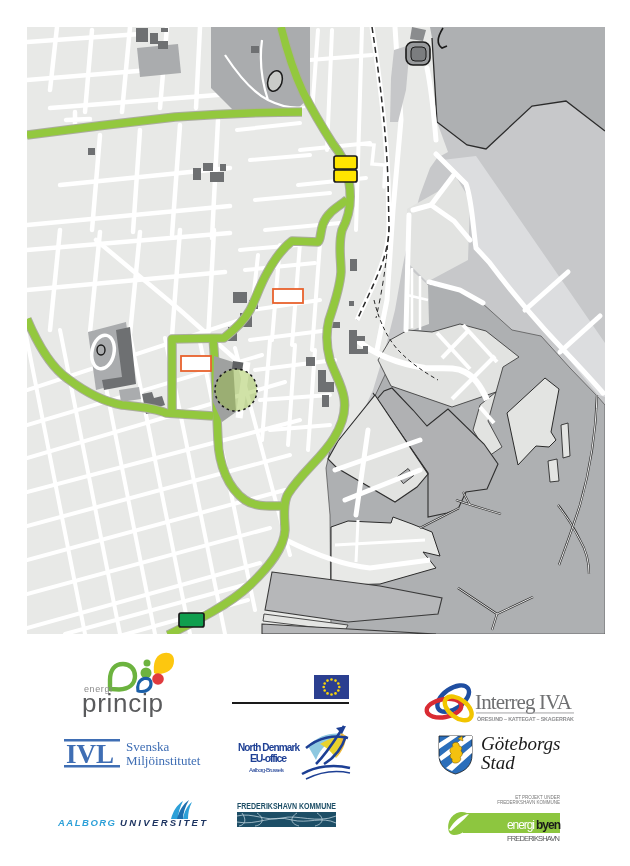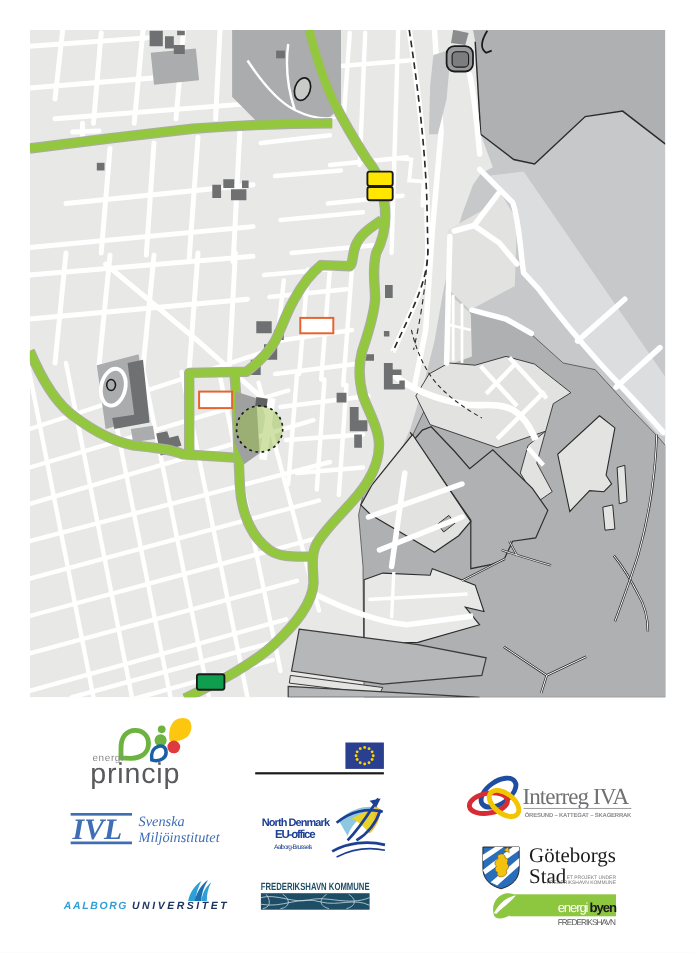--- a/index.html
+++ b/index.html
@@ -316,38 +316,38 @@
         <circle cx="10.7" cy="15.5" r="1.3"></circle>
         <circle cx="9.7" cy="12" r="1.3"></circle>
         <circle cx="10.7" cy="8.5" r="1.3"></circle>
         <circle cx="13.5" cy="5.6" r="1.3"></circle>
     </g>
   </svg>
 </div>
 
 <div class="abs" style="left:232px;top:702px;width:117px;height:2px;background:#1a1a1a;"></div>
 
-<div class="abs" style="left:420px;top:700px;width:160px;height:45px;text-align:center;">
+<div class="abs" style="left:420px;top:678px;width:160px;height:45px;text-align:center;">
   <svg width="160" height="45" viewBox="0 0 160 45">
 
     <g transform="translate(1,4)">
     <ellipse cx="32" cy="16" rx="18" ry="10" fill="none" stroke="#1f4ea1" stroke-width="4.4" transform="rotate(-35 33 16)"></ellipse>
     <ellipse cx="23" cy="26" rx="17.5" ry="9" fill="none" stroke="#d92b33" stroke-width="4.4" transform="rotate(-10 24 26)"></ellipse>
     <ellipse cx="37" cy="27" rx="15.5" ry="9" fill="none" stroke="#f2c500" stroke-width="4.4" transform="rotate(38 38 27)"></ellipse>
     </g>
 
     <text x="55" y="31" font-size="21" fill="#6f7072" font-family="Liberation Serif,serif" textLength="97">Interreg IVA</text>
 
     <rect x="56" y="34.5" width="98" height="0.9" fill="#9a9a9c"></rect>
 
     <text x="57" y="43" font-size="5.4" font-weight="bold" fill="#8d8e90" font-family="Liberation Sans,sans-serif" textLength="97">ÖRESUND – KATTEGAT – SKAGERRAK</text>
   </svg>
 </div>
 
-<div class="abs" style="left:64px;top:739px;width:145px;height:32px;font-style:italic;">
+<div class="abs" style="left:64px;top:739px;width:145px;height:32px;">
   <svg width="145" height="32" viewBox="0 0 145 32">
     <rect x="0" y="0" width="56" height="2.5" fill="#3f6eb4"></rect>
     <rect x="0" y="26" width="56" height="2.5" fill="#3f6eb4"></rect>
     <text x="2" y="24" font-size="27" font-weight="bold" fill="#3f6eb4" font-family="Liberation Serif,serif">IVL</text>
     <text x="62" y="12" font-size="13" fill="#3f6eb4" font-family="Liberation Serif,serif">Svenska</text>
     <text x="62" y="26" font-size="13" fill="#3f6eb4" font-family="Liberation Serif,serif">Miljöinstitutet</text>
   </svg>
 </div>
 
 <div class="abs" style="left:236px;top:724px;width:115px;height:56px;">
@@ -363,21 +363,21 @@
       <path d="M44,2 C36,14 28,28 16,40" stroke="#1d3f94" stroke-width="2.5" fill="none"></path>
       <path d="M6,24 C18,14 34,10 48,14" stroke="#1d3f94" stroke-width="2.5" fill="none"></path>
       <path d="M46,12 C42,24 34,34 24,40" stroke="#1d3f94" stroke-width="2.5" fill="none"></path>
       <path d="M36,4 L46,2 L42,10" fill="#1d3f94"></path>
       <path d="M2,50 C16,42 34,40 50,44" stroke="#1d3f94" stroke-width="2.5" fill="none"></path>
       <path d="M6,55 C20,48 36,46 50,49" stroke="#1d3f94" stroke-width="1.5" fill="none"></path>
     </g>
   </svg>
 </div>
 
-<div class="abs" style="left:438px;top:767px;width:140px;height:45px;">
+<div class="abs" style="left:438px;top:733px;width:140px;height:45px;font-style:italic;">
   <svg width="140" height="45" viewBox="0 0 140 45">
 
     <g>
       <path d="M1,3 L34,3 L34,22 C34,32 28,38 17.5,41 C7,38 1,32 1,22 Z" fill="#2a6ebb" stroke="#1a1a1a" stroke-width="0.8"></path>
       <path d="M1,10 L12,3 L20,3 L1,16 Z M1,24 L28,3 L34,3 L34,6 L3,28 Z M8,35 L34,13 L34,20 L14,38 Z" fill="#fff"></path>
 
       <path d="M14,8 C18,6 21,8 21,12 C24,12 25,15 23,18 C26,20 25,24 22,26 C24,28 22,32 18,33 C14,34 11,32 12,28 C9,27 9,23 11,21 C8,19 9,14 13,13 C12,10 12,9 14,8 Z" fill="#f4c10f" stroke="#7a5a00" stroke-width="0.7" transform="translate(4.5,3.5) scale(0.8)"></path>
       <path d="M20,6 L24,3 L25,8 Z" fill="#f4c10f" stroke="#7a5a00" stroke-width="0.5"></path>
     </g>
     <text x="43" y="17" font-size="19" fill="#1a1a1a" font-family="Liberation Serif,serif">Göteborgs</text>

